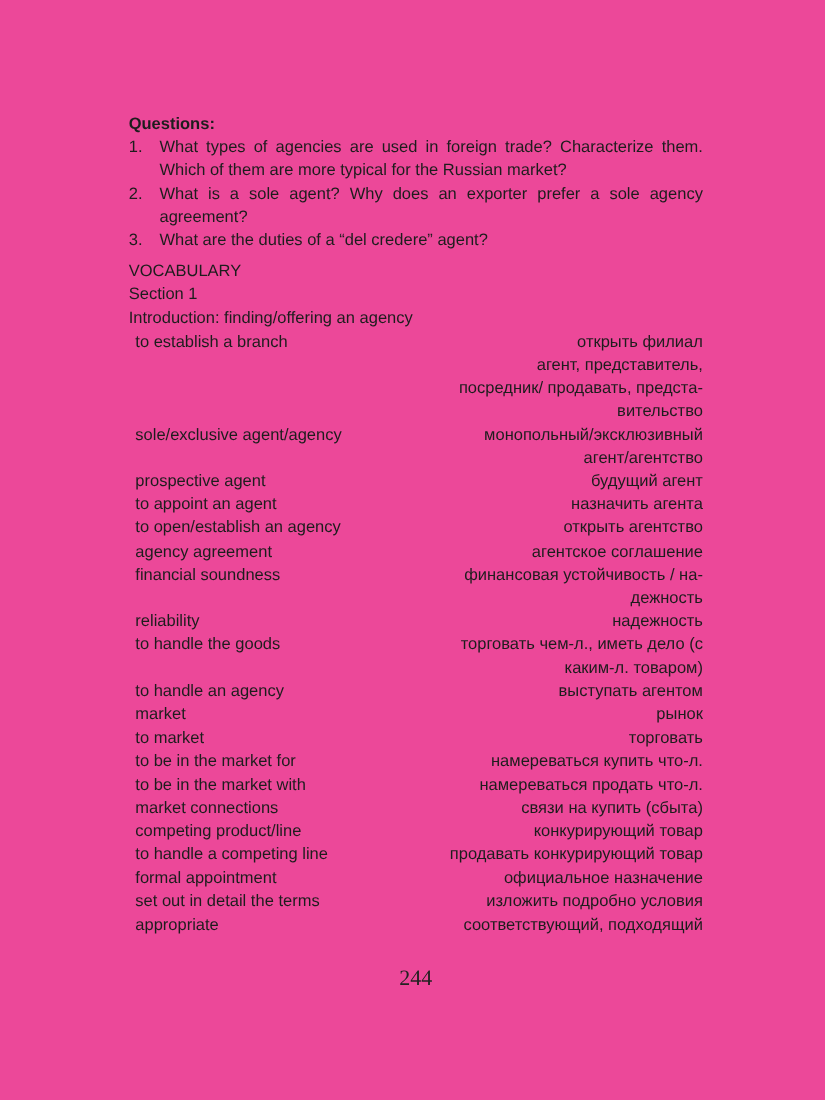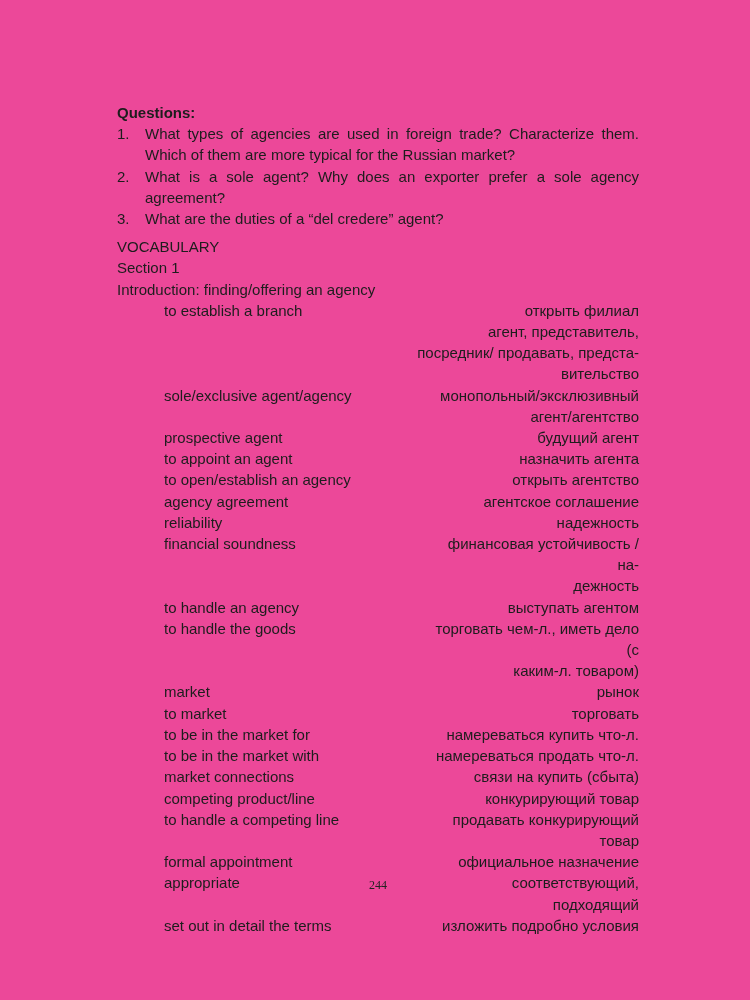--- a/index.html
+++ b/index.html
@@ -19,39 +19,39 @@
     top: 102px;
     width: 522px;
     font-size: 15px;
     line-height: 21.2px;
   }
   .q-heading { font-weight: bold; }
   .q-item { display: flex; }
   .q-num { flex: 0 0 28px; }
   .q-text { flex: 1; text-align: justify; }
   .vocab-headings { margin-top: 7px; font-weight: normal; }
-  .vocab-row { display: flex; margin-left: 41px; }
+  .vocab-row { display: flex; }
   .vocab-term {
     flex: 0 0 266px;
     box-sizing: border-box;
     padding-left: 6px;
   }
   .vocab-translation {
     flex: 1;
     white-space: pre-line;
     text-align: right;
   }
   .page-number {
     position: absolute;
     top: 878px;
     left: 117px;
     width: 522px;
     text-align: center;
     font-family: "Liberation Serif", serif;
-    font-size: 12px;
+    font-size: 20px;
     color: #222222;
   }
 </style>
 </head>
 <body>
 
 <div class="page">
   <div class="content">
 
     <div class="questions">
@@ -112,42 +112,42 @@
     <div class="vocab-term">to open/establish an agency</div>
     <div class="vocab-translation">открыть агентство</div>
   </div>
 
   <div class="vocab-row">
     <div class="vocab-term">agency agreement</div>
     <div class="vocab-translation">агентское соглашение</div>
   </div>
 
   <div class="vocab-row">
-    <div class="vocab-term">reliability</div>
-    <div class="vocab-translation">надежность</div>
-  </div>
-
-  <div class="vocab-row">
     <div class="vocab-term">financial soundness</div>
     <div class="vocab-translation">финансовая устойчивость / на-
 дежность</div>
   </div>
 
   <div class="vocab-row">
-    <div class="vocab-term">to handle an agency</div>
-    <div class="vocab-translation">выступать агентом</div>
+    <div class="vocab-term">reliability</div>
+    <div class="vocab-translation">надежность</div>
   </div>
 
   <div class="vocab-row">
     <div class="vocab-term">to handle the goods</div>
     <div class="vocab-translation">торговать чем-л., иметь дело (с
 каким-л. товаром)</div>
   </div>
 
   <div class="vocab-row">
+    <div class="vocab-term">to handle an agency</div>
+    <div class="vocab-translation">выступать агентом</div>
+  </div>
+
+  <div class="vocab-row">
     <div class="vocab-term">market</div>
     <div class="vocab-translation">рынок</div>
   </div>
 
   <div class="vocab-row">
     <div class="vocab-term">to market</div>
     <div class="vocab-translation">торговать</div>
   </div>
 
   <div class="vocab-row">
@@ -175,26 +175,26 @@
     <div class="vocab-translation">продавать конкурирующий товар</div>
   </div>
 
 
   <div class="vocab-row">
     <div class="vocab-term">formal appointment</div>
     <div class="vocab-translation">официальное назначение</div>
   </div>
 
   <div class="vocab-row">
+    <div class="vocab-term">set out in detail the terms</div>
+    <div class="vocab-translation">изложить подробно условия</div>
+  </div>
+
+  <div class="vocab-row">
     <div class="vocab-term">appropriate</div>
     <div class="vocab-translation">соответствующий, подходящий</div>
   </div>
-
-  <div class="vocab-row">
-    <div class="vocab-term">set out in detail the terms</div>
-    <div class="vocab-translation">изложить подробно условия</div>
-  </div>
 </div>
 
   </div>
 
   <div class="page-number">244</div>
 </div>
 
 </body></html>

